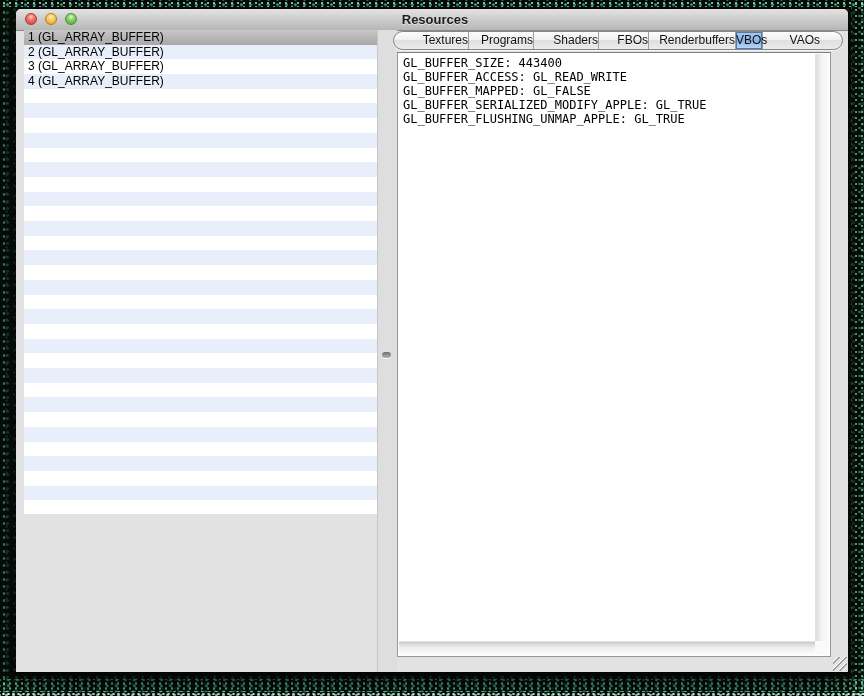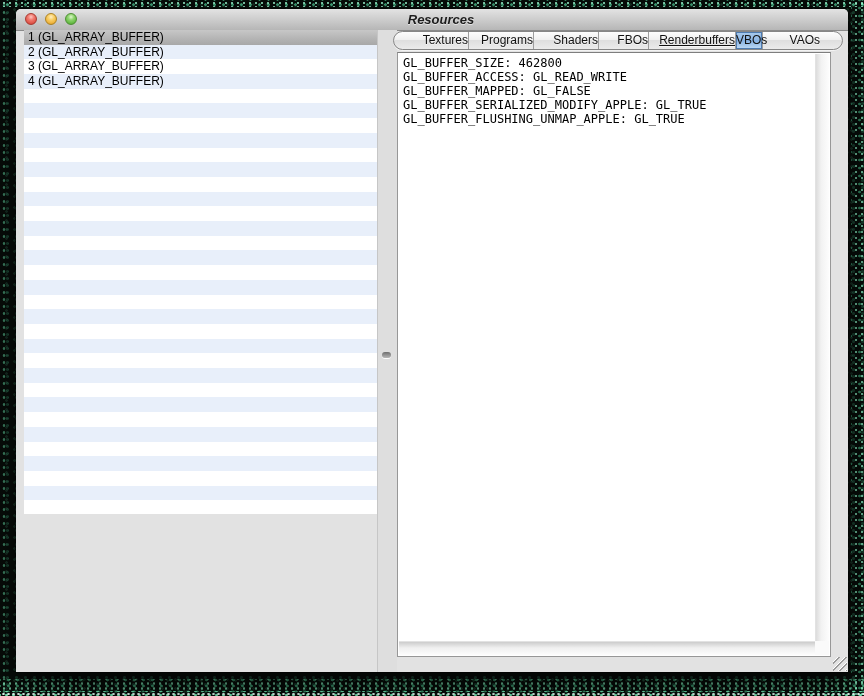--- a/index.html
+++ b/index.html
@@ -40,24 +40,23 @@
     background:#e2e2e2;border-radius:5px 5px 0 0;
     box-shadow:0 14px 30px rgba(0,0,0,.6), 0 0 0 1px rgba(0,0,0,.35);
   }
   .titlebar{
     position:absolute;left:0;top:0;width:100%;height:21px;
     border-radius:5px 5px 0 0;
     background:linear-gradient(to bottom,#e3e3e3 0%,#cfcfcf 45%,#b6b6b6 100%);
     border-bottom:1px solid #8a8a8a;
   }
   .title{
-    position:absolute;left:9px;top:3px;width:100%;text-align:center;
+    position:absolute;left:3px;top:3px;width:100%;text-align:center;
     font-size:13px;font-weight:bold;color:#1d1d1d;
     text-shadow:0 1px 0 rgba(255,255,255,.55);
-    font-style:italic;
   }
   .tl{position:absolute;top:4px;width:12px;height:12px;border-radius:50%;box-sizing:border-box;}
   .tl.red{left:9px;background:radial-gradient(circle at 50% 30%, #ffc5bf 0%, #f07b70 35%, #e1564a 70%, #c03a30 100%);border:1px solid #a83a31;}
   .tl.yellow{left:29px;background:radial-gradient(circle at 50% 30%, #ffeec2 0%, #f8cf68 35%, #efb43e 70%, #c68d22 100%);border:1px solid #ad8323;}
   .tl.green{left:49px;background:radial-gradient(circle at 50% 30%, #dff7cd 0%, #8fd46f 35%, #67bc46 70%, #4c9733 100%);border:1px solid #4f8f35;}
 
   
   .listheader{
     position:absolute;left:8px;top:21px;width:353px;height:13px;box-sizing:border-box;
     background:linear-gradient(to bottom,#fdfdfd,#e9e9e9);
@@ -171,27 +170,27 @@
 
     <div class="splitter">
       <div class="dimple"></div>
     </div>
 
     <div class="tabbar" id="tabbar">
         <div class="tab" style="width: 75px;">Textures</div>
         <div class="tab" style="width: 65px;">Programs</div>
         <div class="tab" style="width: 65px;">Shaders</div>
         <div class="tab" style="width: 50px;">FBOs</div>
-        <div class="tab" style="width: 87px; text-decoration: underline;">Renderbuffers</div>
+        <div class="tab" style="width: 87px;">Renderbuffers</div>
         <div class="tab selected" style="width: 27px;">VBOs</div>
         <div class="tab" style="width: 57px;">VAOs</div>
       </div>
 
     <div class="contentbox">
-      <div class="details" id="details"><div>GL_BUFFER_SIZE: 462800</div><div>GL_BUFFER_ACCESS: GL_READ_WRITE</div><div>GL_BUFFER_MAPPED: GL_FALSE</div><div>GL_BUFFER_SERIALIZED_MODIFY_APPLE: GL_TRUE</div><div>GL_BUFFER_FLUSHING_UNMAP_APPLE: GL_TRUE</div></div>
+      <div class="details" id="details"><div>GL_BUFFER_SIZE: 443400</div><div>GL_BUFFER_ACCESS: GL_READ_WRITE</div><div>GL_BUFFER_MAPPED: GL_FALSE</div><div>GL_BUFFER_SERIALIZED_MODIFY_APPLE: GL_TRUE</div><div>GL_BUFFER_FLUSHING_UNMAP_APPLE: GL_TRUE</div></div>
       <div class="vtrack"></div>
       <div class="htrack"></div>
       <div class="scrollcorner"></div>
     </div>
 
     <div class="resizegrip"></div>
   </div>
 </div>
 
 </body></html>

